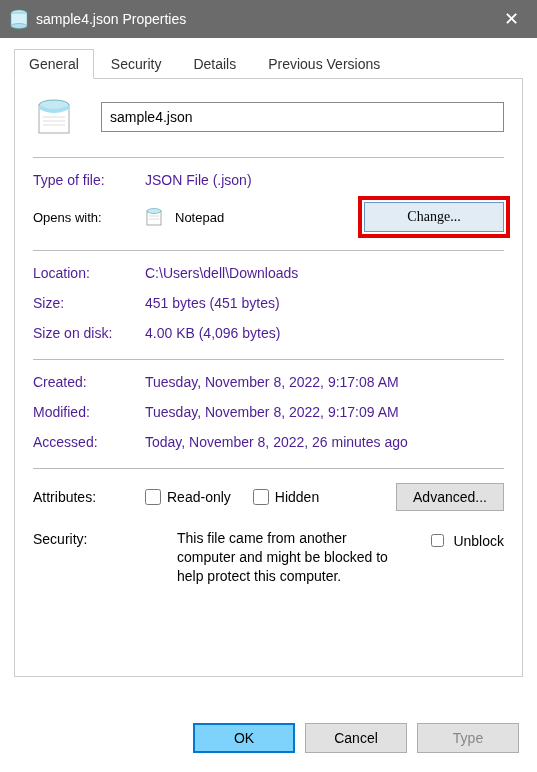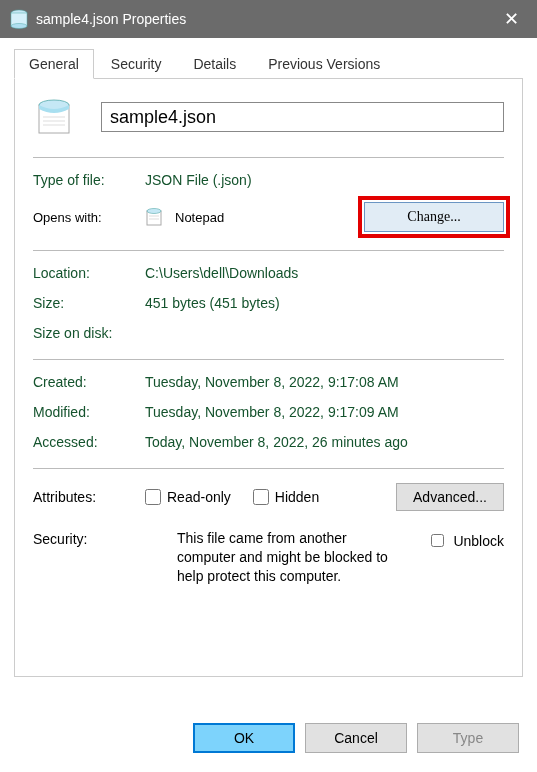--- a/index.html
+++ b/index.html
@@ -80,33 +80,33 @@
   .file-icon-large {
     width: 44px;
     height: 44px;
   }
   .filename-input {
     flex: 1;
     height: 30px;
     padding: 4px 8px;
     border: 1px solid #888;
     font-family: inherit;
-    font-size: 18px;
+    font-size: 14px;
   }
   .hr {
     border: none;
     border-top: 1px solid #bbb;
     margin: 0 0 14px 0;
   }
   .prop-row {
     display: flex;
     align-items: center;
     margin-bottom: 14px;
     font-size: 14px;
-    color: #14532d;
+    color: #4c1d95;
   }
   .prop-label {
     width: 112px;
     flex-shrink: 0;
   }
   .prop-value {
     flex: 1;
   }
   .opens-with-row {
     display: flex;
@@ -288,20 +288,21 @@
     <div class="prop-row">
       <span class="prop-label">Location:</span>
       <span class="prop-value">C:\Users\dell\Downloads</span>
     </div>
     <div class="prop-row">
       <span class="prop-label">Size:</span>
       <span class="prop-value">451 bytes (451 bytes)</span>
     </div>
     <div class="prop-row" style="margin-bottom:18px">
       <span class="prop-label">Size on disk:</span>
+      <span class="prop-value">4.00 KB (4,096 bytes)</span>
     </div>
 
     <hr class="hr">
 
     <div class="prop-row">
       <span class="prop-label">Created:</span>
       <span class="prop-value">Tuesday, November 8, 2022, 9:17:08 AM</span>
     </div>
     <div class="prop-row">
       <span class="prop-label">Modified:</span>

